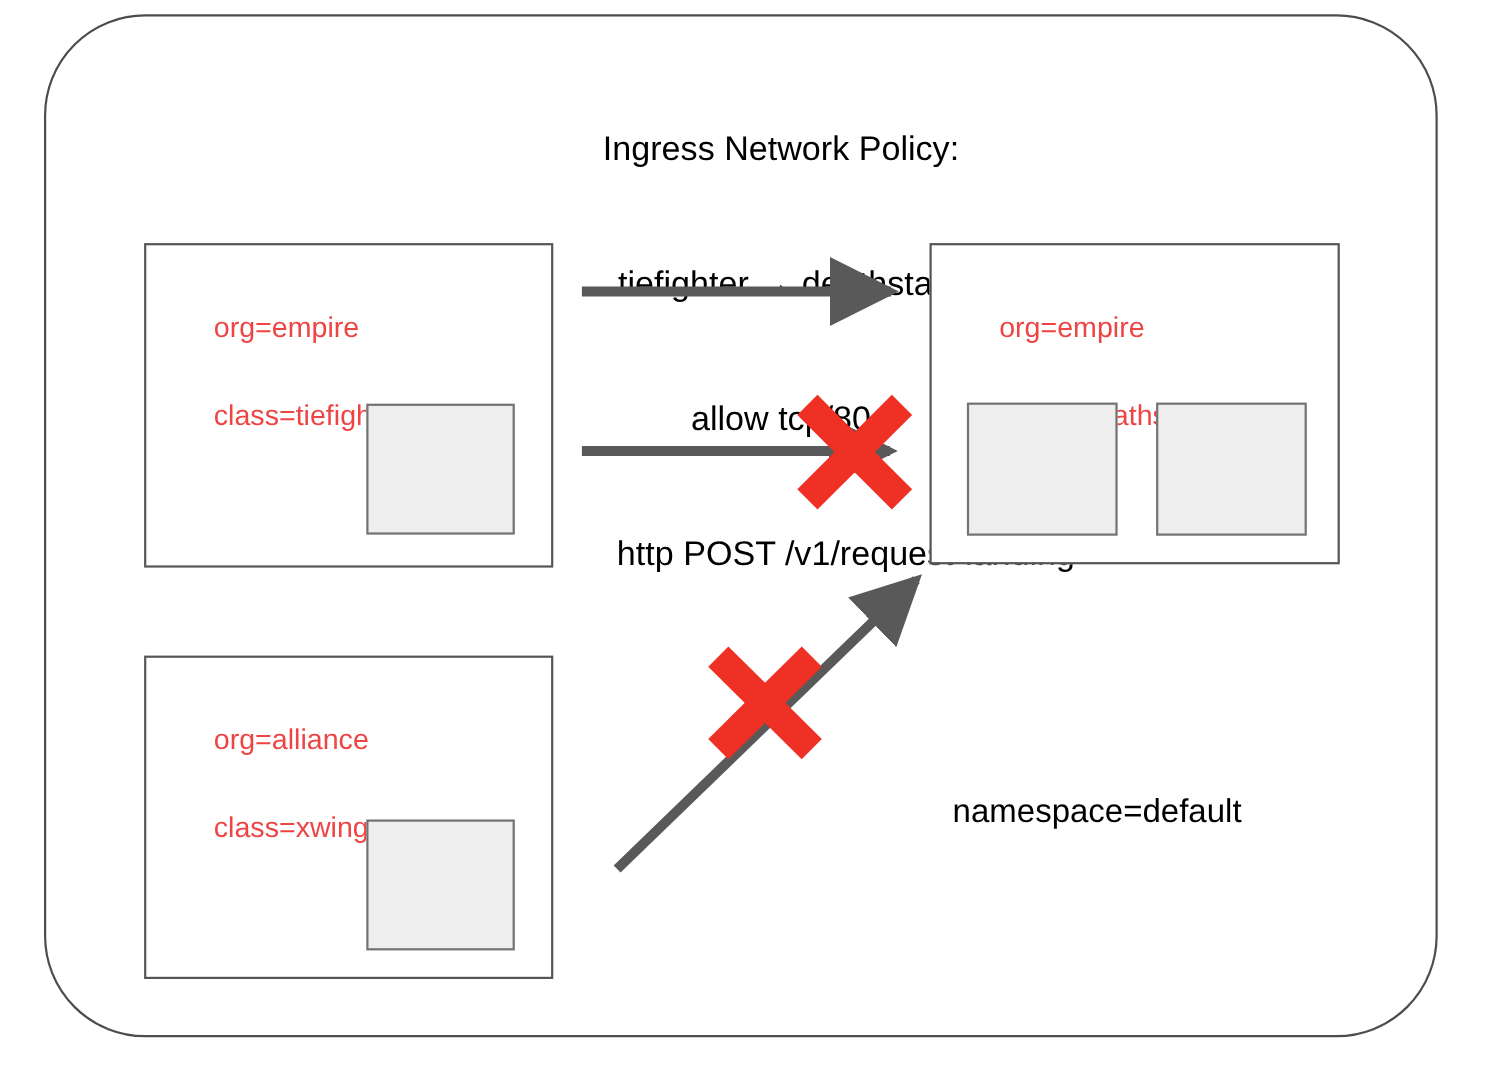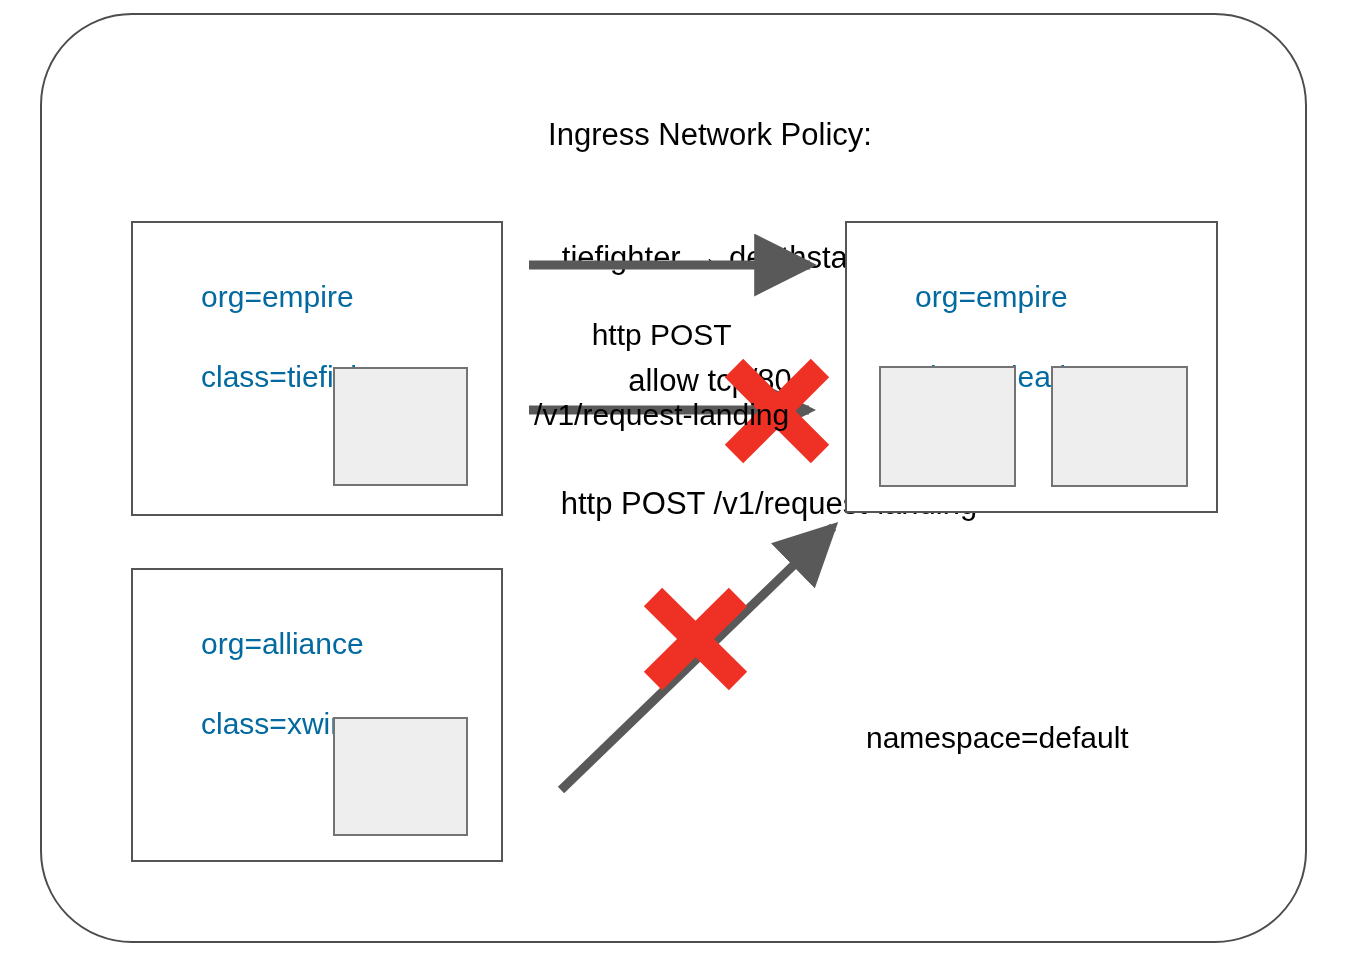--- a/index.html
+++ b/index.html
@@ -55,35 +55,35 @@
   .endpoint-box {
     position: absolute;
     border: 2px solid #555555;
     box-sizing: border-box;
     background: #ffffff;
   }
   .endpoint-labels {
     position: absolute;
     left: 18px;
     top: 14px;
-    font-size: 30px;
+    font-size: 26px;
     line-height: 40px;
-    color: #0369a1;
+    color: #ef4444;
     white-space: pre;
   }
   .pod-square {
     position: absolute;
     background: #eeeeee;
     border: 2px solid #737373;
     box-sizing: border-box;
   }
 
   #box-tiefighter { left: 131px; top: 221px; width: 372px; height: 295px; }
   #box-deathstar  { left: 845px; top: 221px; width: 373px; height: 292px; }
-  #box-xwing      { left: 131px; top: 568px; width: 372px; height: 294px; }
+  #box-xwing      { left: 131px; top: 596px; width: 372px; height: 294px; }
 
   
   #arrow-layer {
     position: absolute;
     left: 0; top: 0;
     width: 1354px;
     height: 968px;
     pointer-events: none;
   }
 
@@ -165,21 +165,17 @@
       <line x1="734" y1="368" x2="820" y2="454" stroke="#ee3124" stroke-width="26"></line>
       <line x1="820" y1="368" x2="734" y2="454" stroke="#ee3124" stroke-width="26"></line>
     </g>
 
     <g>
       <line x1="653" y1="597" x2="738" y2="681" stroke="#ee3124" stroke-width="26"></line>
       <line x1="738" y1="597" x2="653" y2="681" stroke="#ee3124" stroke-width="26"></line>
     </g>
   </svg>
 
-  <div class="arrow-label" id="label-post">
-    <span>http POST</span><br>
-    <span>/v1/request-landing</span>
-  </div>
 
 
   <div class="namespace-label">namespace=default</div>
 
 </div>
 
 </body></html>

